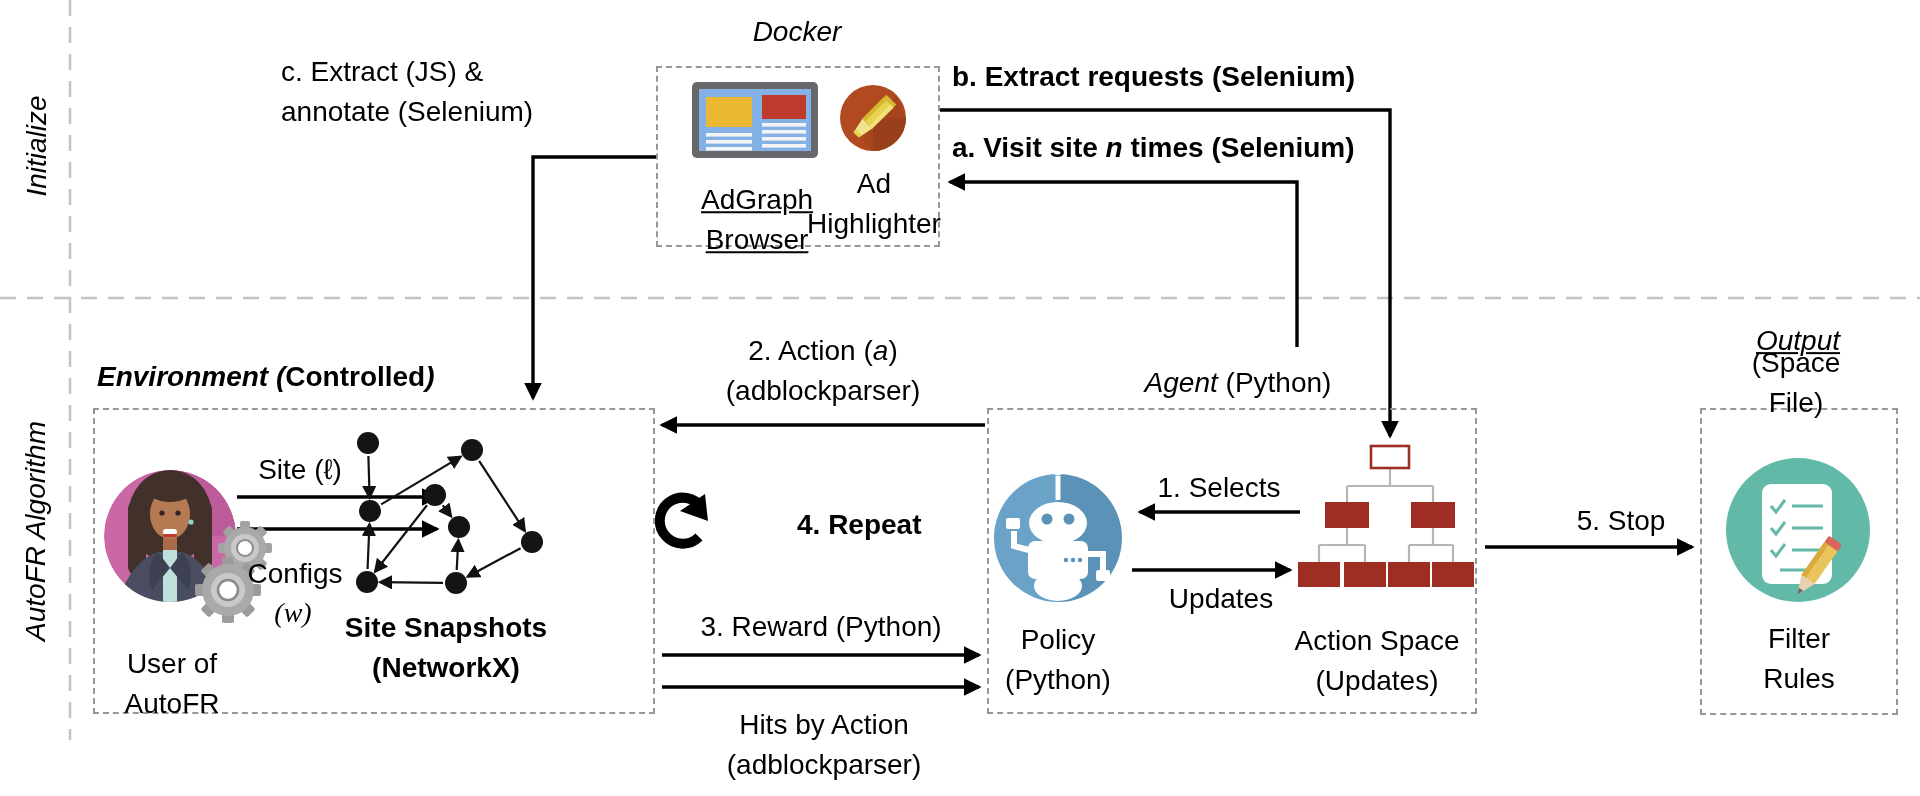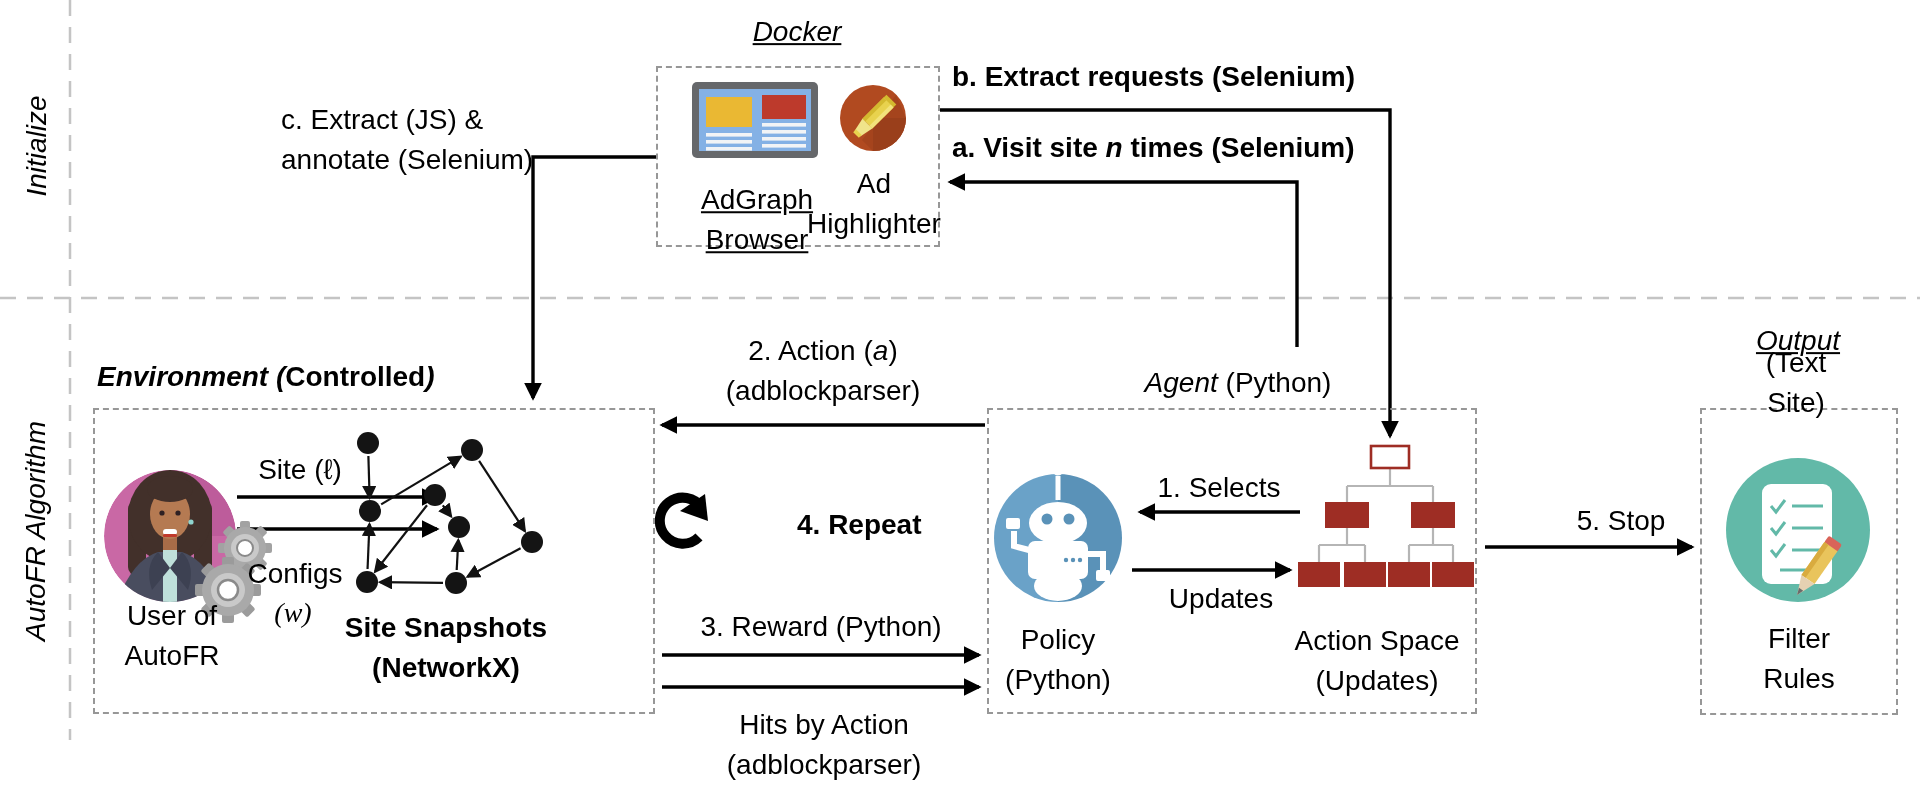--- a/index.html
+++ b/index.html
@@ -219,32 +219,32 @@
 </svg>
 
 <div class="dbox" style="left:656px;top:66px;width:284px;height:181px;"></div>
 <div class="dbox" style="left:93px;top:408px;width:562px;height:306px;"></div>
 <div class="dbox" style="left:987px;top:408px;width:490px;height:306px;"></div>
 <div class="dbox" style="left:1700px;top:408px;width:198px;height:307px;"></div>
 
 <div class="lbl rot it" style="left:37px;top:146px;">Initialize</div>
 <div class="lbl rot it" style="left:36px;top:531px;">AutoFR Algorithm</div>
 
-<div class="lbl c it" style="left:797px;top:32px;text-decoration:underline;">Docker</div>
+<div class="lbl c it" style="left:797px;top:32px;">Docker</div>
 <div class="lbl c" style="left:757px;top:220px;text-decoration:underline;">AdGraph
 Browser</div>
 <div class="lbl c" style="left:874px;top:204px;">Ad
 Highlighter</div>
 
-<div class="lbl" style="left:281px;top:52px;margin-top:48px;"><span>c. Extract (JS) &amp;</span><br><span>annotate (Selenium)</span></div>
+<div class="lbl" style="left:281px;top:52px;"><span>c. Extract (JS) &amp;</span><br><span>annotate (Selenium)</span></div>
 <div class="lbl cy" style="left:952px;top:77px;">b. Extract requests (Selenium)</div>
 <div class="lbl cy" style="left:952px;top:148px;"><span>a. Visit site </span><span class="sansvar">n</span><span> times (Selenium)</span></div>
 
 <div class="lbl cy" style="left:97px;top:377px;"><span class="it">Environment (</span><span>Controlled</span><span class="it">)</span></div>
-<div class="lbl c" style="left:172px;top:636px;">User of
+<div class="lbl c" style="left:172px;top:684px;">User of
 AutoFR</div>
 <div class="lbl c" style="left:300px;top:470px;">Site (ℓ)</div>
 <div class="lbl c" style="left:295px;top:574px;">Configs</div>
 <div class="lbl c" style="left:293px;top:613px;"><span class="mathvar">(</span><span class="mathvar">w</span><span class="mathvar">)</span></div>
 <div class="lbl c" style="left:446px;top:648px;font-weight:bold;">Site Snapshots
 (NetworkX)</div>
 
 <div class="lbl c" style="left:823px;top:351px;"><span>2. Action (</span><span class="sansvar">a</span><span>)</span></div>
 <div class="lbl c" style="left:823px;top:391px;">(adblockparser)</div>
 <div class="lbl cy" style="left:768px;top:525px;margin-left:29px;">4. Repeat</div>
@@ -255,15 +255,15 @@
 <div class="lbl c" style="left:1238px;top:383px;"><span class="it">Agent</span><span> (Python)</span></div>
 <div class="lbl c" style="left:1219px;top:488px;">1. Selects</div>
 <div class="lbl c" style="left:1221px;top:599px;">Updates</div>
 <div class="lbl c" style="left:1058px;top:660px;">Policy
 (Python)</div>
 <div class="lbl c" style="left:1377px;top:661px;">Action Space
 (Updates)</div>
 
 <div class="lbl c" style="left:1621px;top:521px;">5. Stop</div>
 <div class="lbl c it" style="left:1798px;top:341px;text-decoration:underline;">Output</div>
-<div class="lbl c" style="left:1796px;top:383px;">(Text Site)</div>
+<div class="lbl c" style="left:1796px;top:383px;">(Space File)</div>
 <div class="lbl c" style="left:1799px;top:659px;">Filter
 Rules</div>
 
 </body></html>

